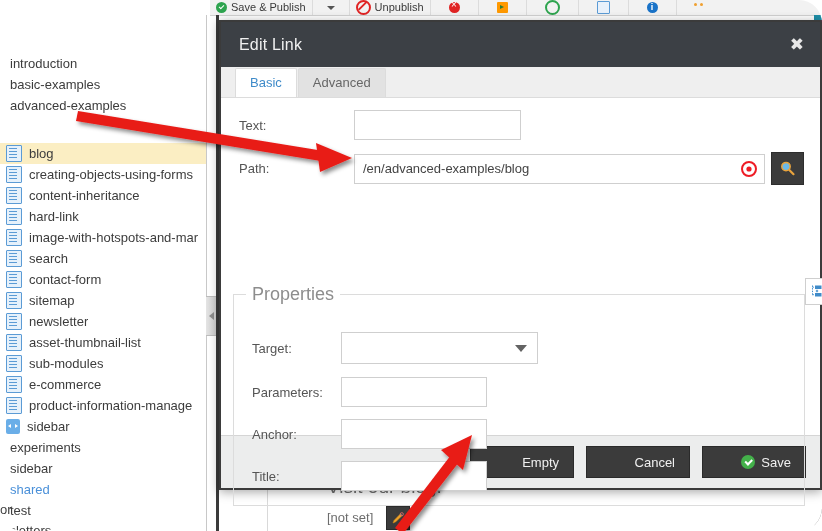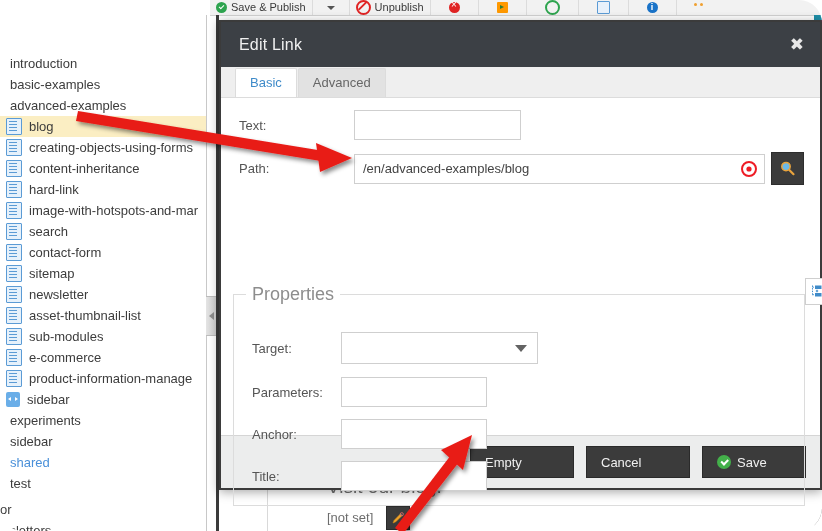--- a/index.html
+++ b/index.html
@@ -45,21 +45,21 @@
   .right-rail{
     position:absolute;right:0;top:15px;width:8px;height:516px;
     background:linear-gradient(to bottom,#1f8fa8 0 14px,#c9c9c9 14px 30px,#6f6f6f 30px 230px,#1c6ea4 230px 300px,#2a7fb8 300px 330px,#9aa7ad 330px 345px,#1c6ea4 345px 420px,#2a7fb8 420px 470px,#6f6f6f 470px 516px);
   }
   .rail-dark{position:absolute;right:8px;top:150px;width:6px;height:300px;background:#3b3b3b;}
 
   
   .tree-panel{position:absolute;left:0;top:15px;width:206px;height:516px;background:#fff;border-right:1px solid #c8c8c8;overflow:hidden;}
   .tree-list{position:absolute;left:0;top:38px;width:206px;}
   .tree-row{height:21px;display:flex;align-items:center;padding-left:6px;white-space:nowrap;font-size:13px;color:#3c3c3c;}
-  .tree-row.selected{background:#fbeec3;}
+  .tree-row.selected{background:#fbeec3;margin-top:27px;}
   .tree-row.plain{padding-left:10px;}
   .tree-row .lbl{overflow:hidden;}
   .tree-row .lbl.link{color:#4a90d9;}
   .t-ico{width:14px;height:15px;margin-right:7px;flex:0 0 auto;position:relative;}
   .t-ico.doc{background:#e6f1fb;border:1px solid #5b9bd5;border-radius:1px;}
   .t-ico.doc:before{content:"";position:absolute;left:2px;top:2px;width:8px;height:1px;background:#5b9bd5;box-shadow:0 3px 0 #5b9bd5,0 6px 0 #5b9bd5,0 9px 0 #5b9bd5;}
   .t-ico.snippet{background:#6aaee8;border-radius:2px;}
   .t-ico.snippet:before{content:"";position:absolute;left:2px;top:5px;border-right:3px solid #fff;border-top:2.5px solid transparent;border-bottom:2.5px solid transparent;}
   .t-ico.snippet:after{content:"";position:absolute;right:2px;top:5px;border-left:3px solid #fff;border-top:2.5px solid transparent;border-bottom:2.5px solid transparent;}
   .tree-bottom{position:absolute;left:0;top:484px;width:206px;}
@@ -159,21 +159,21 @@
   .inp-sm{width:146px;}
 
   .modal-footer{
     height:52px;background:#eceded;border-top:1px solid #d5d5d5;
     display:flex;align-items:center;justify-content:flex-end;
     padding-right:14px;gap:12px;flex:0 0 auto;
   }
   .btn{
     min-width:74px;height:30px;background:#3b3b3b;color:#f0f0f0;
     border:1px solid #2a2a2a;font-size:13px;
-    display:flex;align-items:center;justify-content:flex-start;gap:6px;
+    display:flex;align-items:center;justify-content:flex-end;gap:6px;
     font-family:"Liberation Sans", sans-serif;cursor:pointer;padding:0 14px;
   }
   .btn .chk{width:14px;height:14px;border-radius:50%;background:#43b04a;position:relative;flex:0 0 auto;}
   .btn .chk:after{content:"";position:absolute;left:3.5px;top:4px;width:5px;height:2.5px;border-left:2px solid #fff;border-bottom:2px solid #fff;transform:rotate(-45deg);}
 
   
   .arrows{position:absolute;inset:0;pointer-events:none;}
 </style>
 </head>
 <body>

